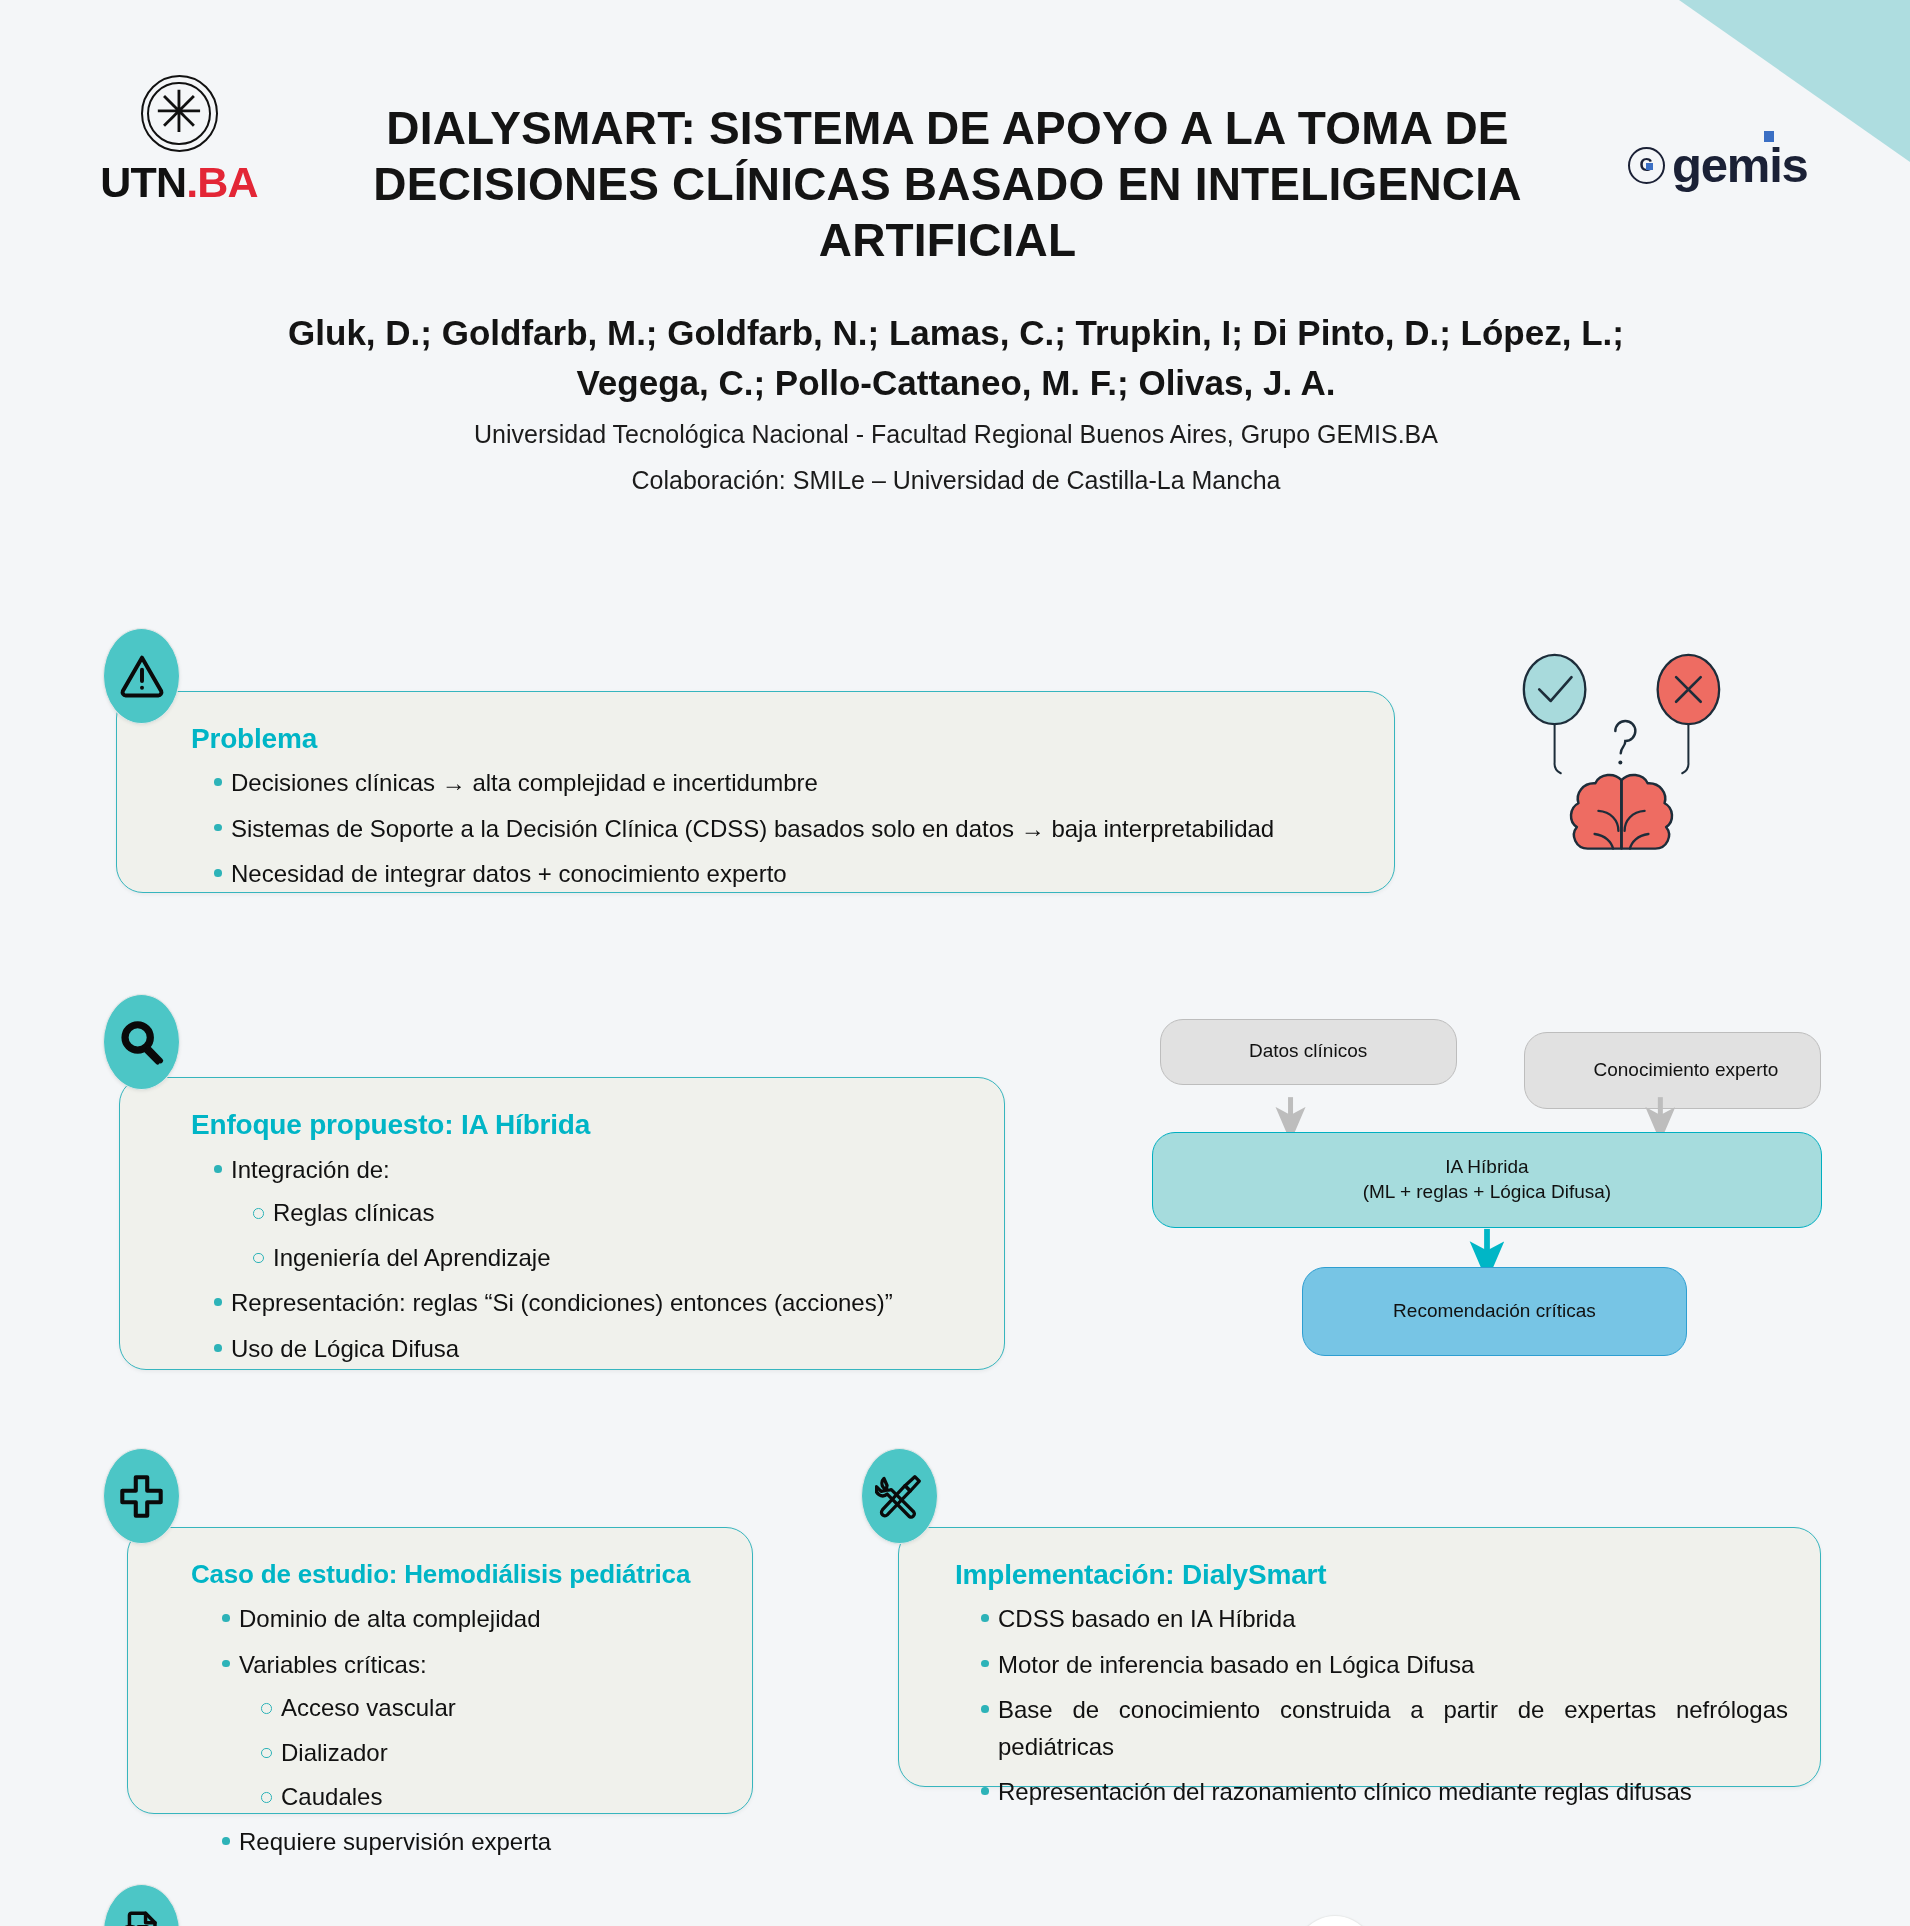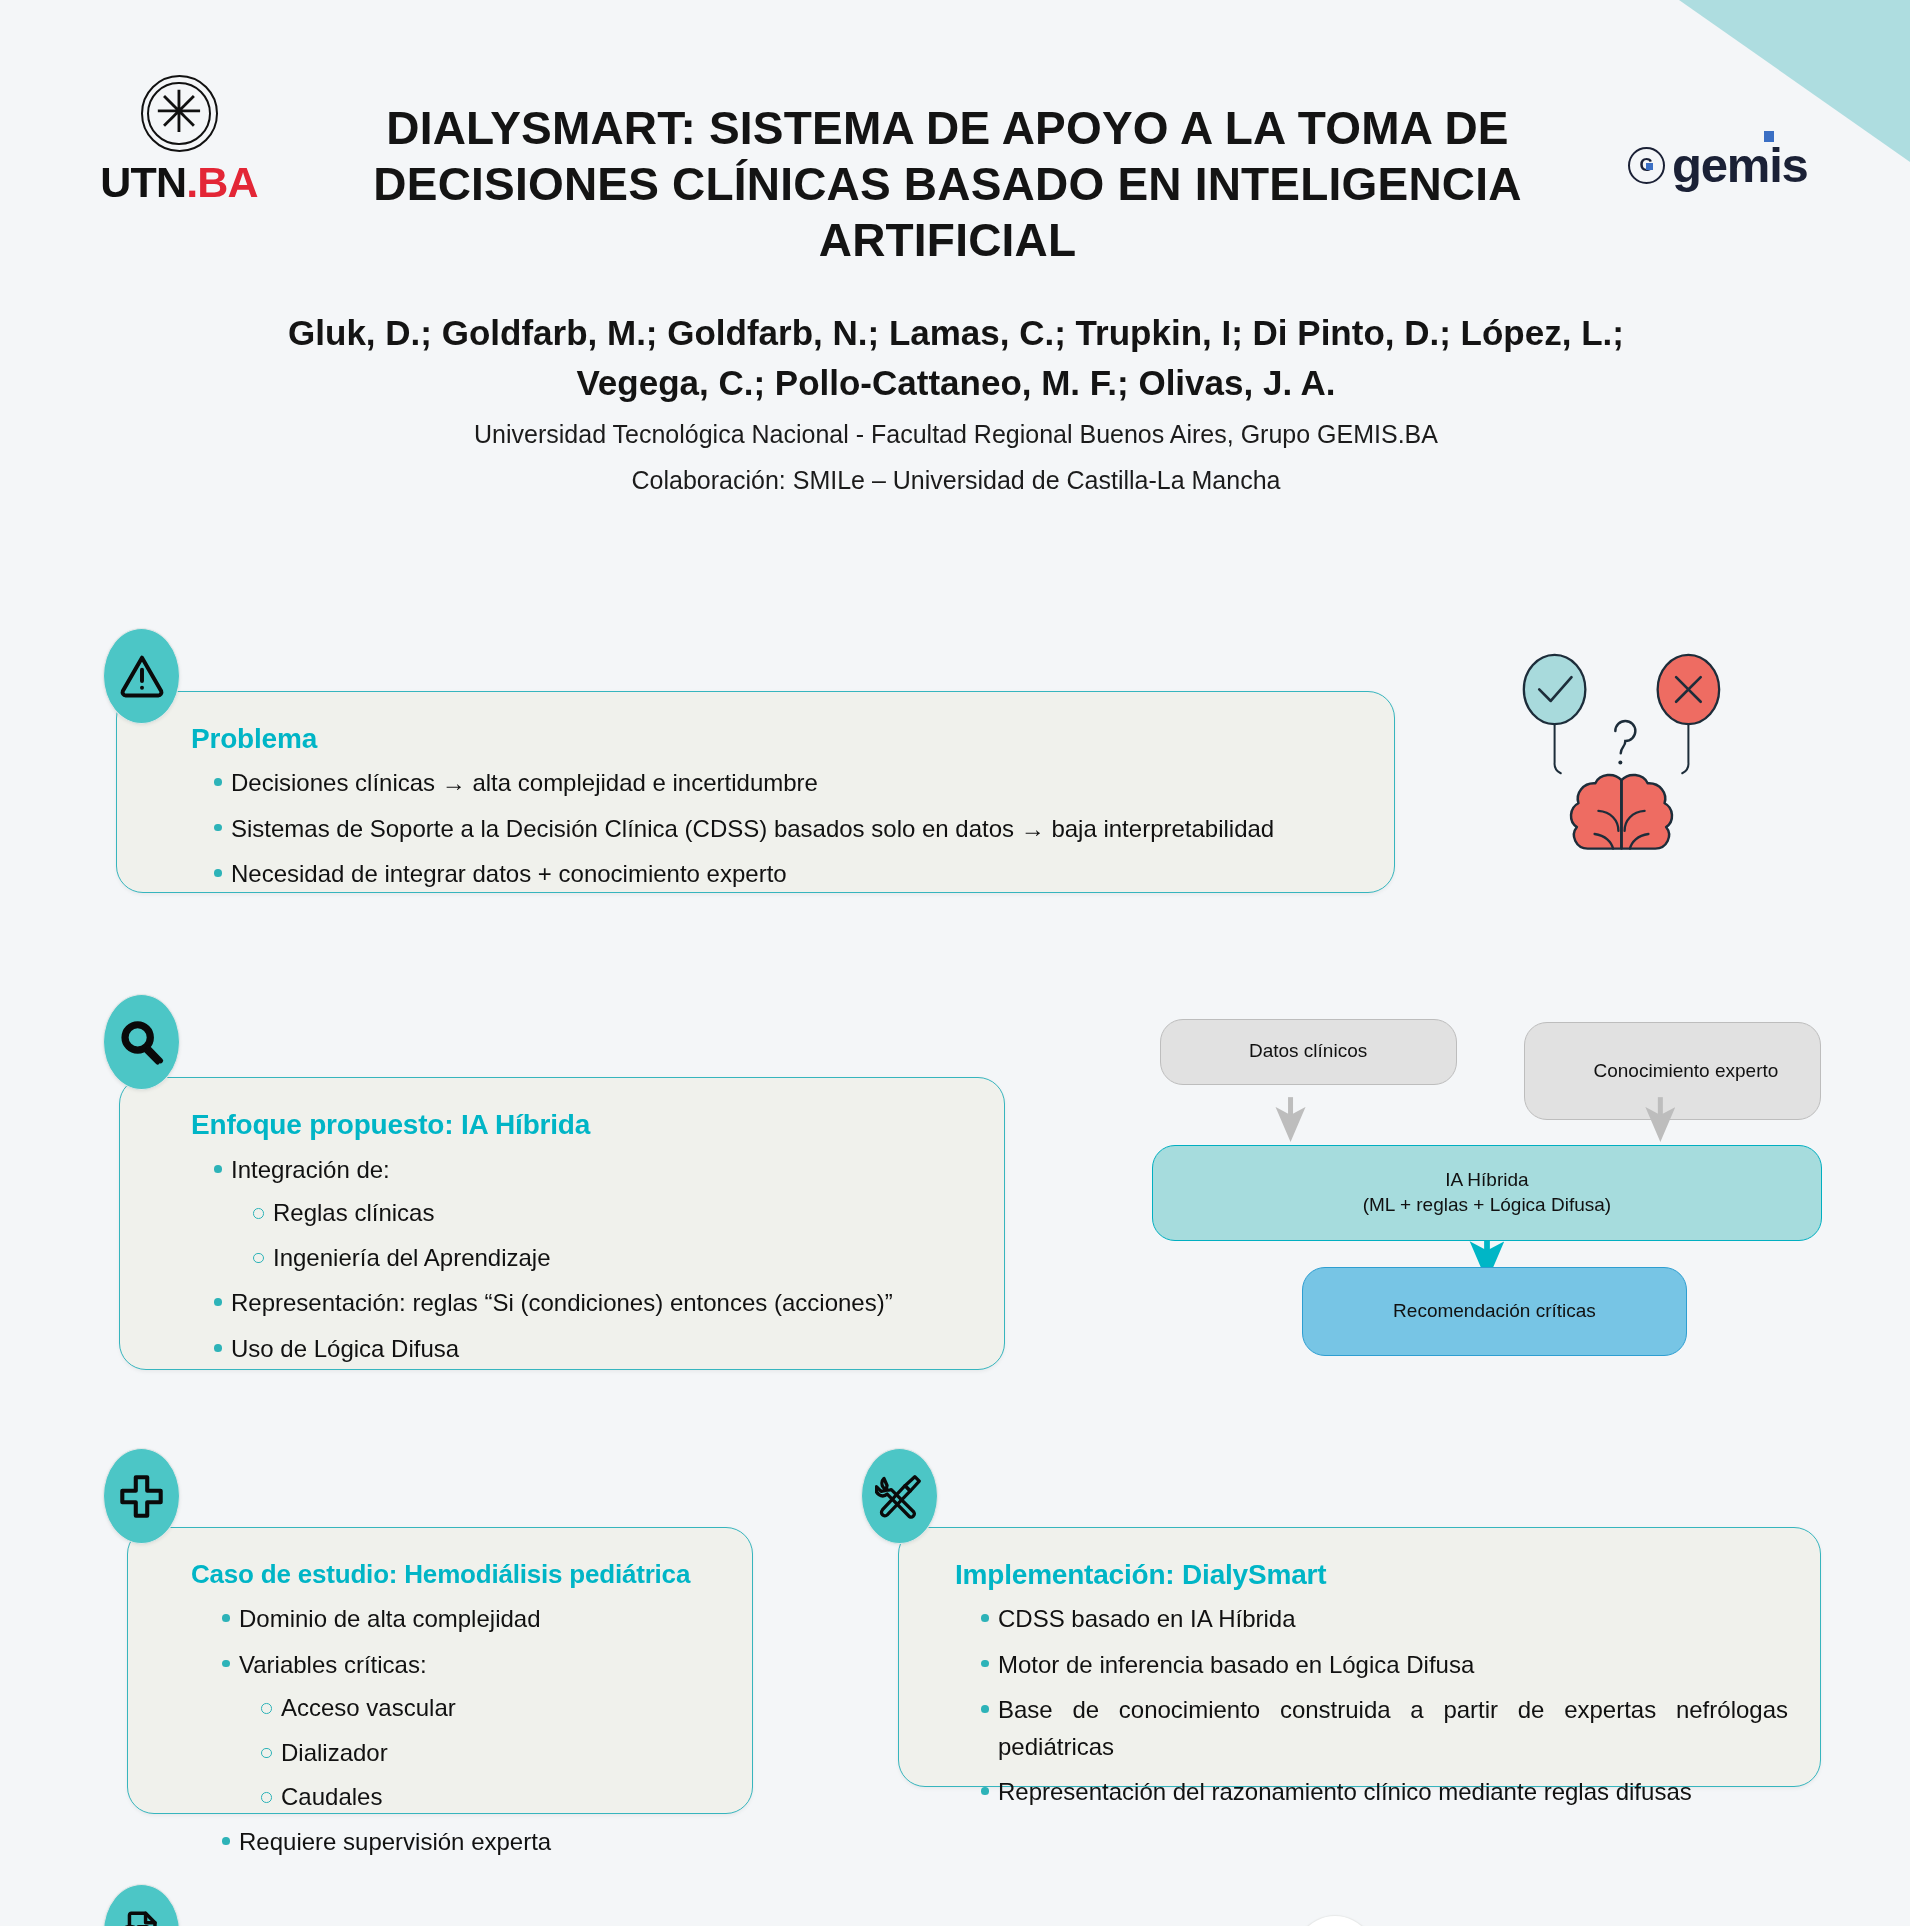--- a/index.html
+++ b/index.html
@@ -375,37 +375,37 @@
           <li>Reglas clínicas</li>
           <li>Ingeniería del Aprendizaje</li>
         </ul>
       </li>
       <li>Representación: reglas “Si (condiciones) entonces (acciones)”</li>
       <li>Uso de Lógica Difusa</li>
     </ul>
 
     <div class="flow" style="left:1148px; top:1013px; width:674px; height:370px;">
       <div class="flow-box grey" style="left:11.6px; top:5.8px; width:297px; height:66px;">Datos clínicos</div>
-      <div class="flow-box grey" style="left:376px; top:9px; width:297px; height:98px;padding-left:36px;">Conocimiento experto</div>
+      <div class="flow-box grey" style="left:376px; top:19px; width:297px; height:77px;padding-left:36px;">Conocimiento experto</div>
 
       <svg class="arrow" style="left:0; top:0;" width="678" height="374" viewBox="0 0 1760 970">
         <defs>
           <marker id="ahGrey" markerWidth="7" markerHeight="7" refX="3.2" refY="3" orient="auto">
             <path d="M0,0 L7,3 L0,6 L1.6,3 Z" fill="#BDBDBD"></path>
           </marker>
           <marker id="ahTeal" markerWidth="7" markerHeight="7" refX="3.2" refY="3" orient="auto">
             <path d="M0,0 L7,3 L0,6 L1.6,3 Z" fill="#00B6C6"></path>
           </marker>
         </defs>
         <line x1="370" y1="218" x2="370" y2="285" stroke="#BDBDBD" stroke-width="13" marker-end="url(#ahGrey)"></line>
         <line x1="1330" y1="218" x2="1330" y2="285" stroke="#BDBDBD" stroke-width="13" marker-end="url(#ahGrey)"></line>
         <line x1="880" y1="560" x2="880" y2="640" stroke="#00B6C6" stroke-width="15" marker-end="url(#ahTeal)"></line>
       </svg>
 
-      <div class="flow-box teal" style="left:3.9px; top:119px; width:670px; height:96px;margin-top:13px;">
+      <div class="flow-box teal" style="left:3.9px; top:119px; width:670px; height:96px;">
         <div>
           <div>IA Híbrida</div>
           <div>(ML + reglas + Lógica Difusa)</div>
         </div>
       </div>
 
       <div class="flow-box blue" style="left:154px; top:254px; width:385px; height:89px;">Recomendación críticas</div>
     </div>
   </div>
 

